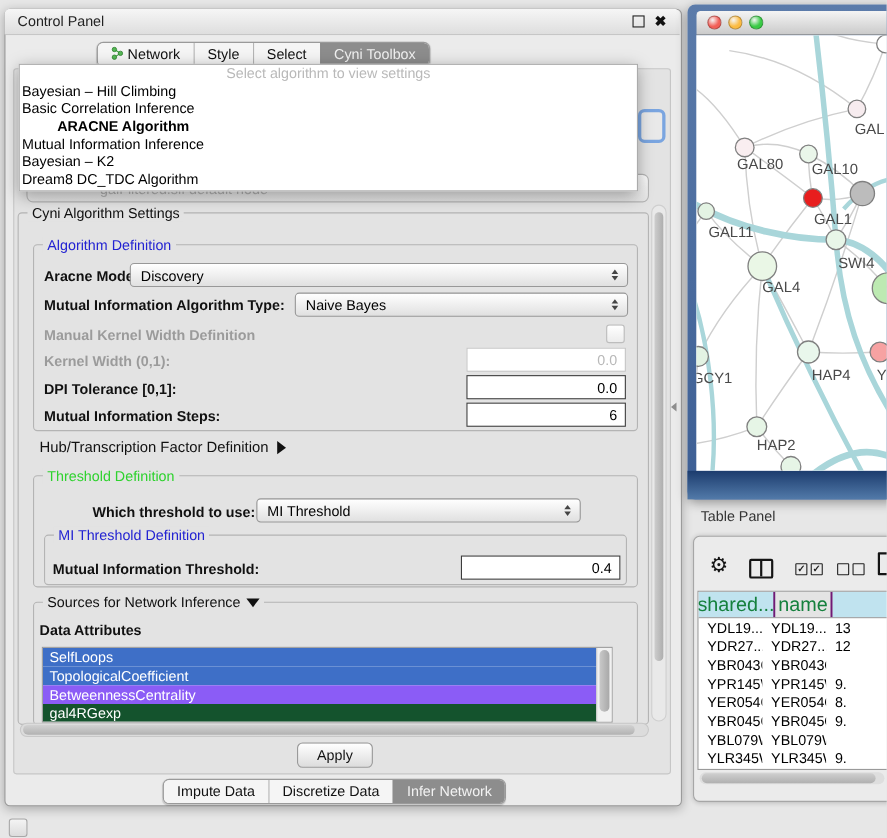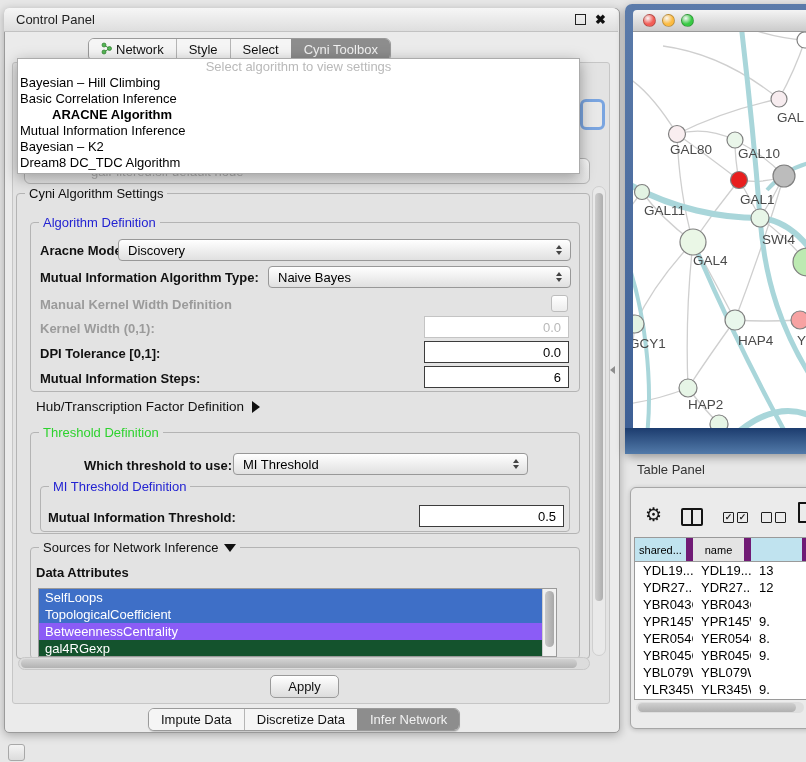--- a/index.html
+++ b/index.html
@@ -125,22 +125,22 @@
     border:1px solid #a6a6a6;border-radius:6px;box-shadow:0 1px 5px rgba(0,0,0,.2);}
   .gear{left:645px;top:505px;font-size:19px;color:#141414;line-height:1;}
   .cols-icon{left:681px;top:508px;width:18px;height:14px;border:2px solid #141414;border-radius:2px;}
   .cols-icon:after{content:"";position:absolute;left:8px;top:0;width:2px;height:14px;background:#141414;}
   .cb{position:absolute;width:9px;height:9px;border:1.5px solid #202020;border-radius:1px;
     font-size:9px;line-height:9px;text-align:center;color:#202020;font-weight:bold;}
   .file-icon{left:798px;top:502px;width:12px;height:17px;border:2px solid #141414;border-radius:1px;}
   .tbl{left:634px;top:537px;width:176px;height:163px;background:#fff;border:1px solid #9a9a9a;
     overflow:hidden;box-sizing:border-box;}
   .thead{display:flex;height:23px;border-bottom:1px solid #9a9a9a;}
-  .th{width:70px;box-sizing:border-box;border-right:7px solid #701a75;display:flex;
-    align-items:center;justify-content:center;font-size:11px;color:#000000;}
+  .th{width:70px;box-sizing:border-box;border-right:2px solid #701a75;display:flex;
+    align-items:center;justify-content:center;font-size:18px;color:#15803d;}
   .trow{display:flex;height:17px;align-items:center;}
   .tcell{width:70px;box-sizing:border-box;padding-left:8px;font-size:13px;color:#000;
     white-space:nowrap;overflow:hidden;}
   .tbl-hscroll{left:636px;top:702px;width:168px;height:11px;background:#dedede;border-radius:6px;}
   .tbl-hthumb{position:absolute;left:2px;top:1px;width:158px;height:9px;border-radius:5px;
     background:linear-gradient(#cfcfcf,#b0b0b0);}
 
   svg text{font-family:"Liberation Sans",sans-serif;}
 </style>
 </head>
@@ -243,21 +243,21 @@
 <div class="combo" style="left:233px;top:453px;width:295px;">
   <span>MI Threshold</span>
   <span class="spin"></span>
 </div>
 
 <div class="abs fs" style="left:40px;top:486px;width:528px;height:44px;">
   <span class="fs-title t-blue">MI Threshold Definition</span>
 </div>
 <span class="lbl" style="left:48px;top:510px;">Mutual Information Threshold:</span>
 <div class="field" style="left:419px;top:505px;width:145px;">
-  <span>0.5</span>
+  <span>0.4</span>
 </div>
 
 <div class="abs fs" style="left:30px;top:547px;width:548px;height:110px;">
   <span class="fs-title">
     <span>Sources for Network Inference</span>
     <span class="arrow-down"></span>
   </span>
 </div>
 <span class="lbl" style="left:36px;top:565px;">Data Attributes</span>
 <div class="abs attr-list">

